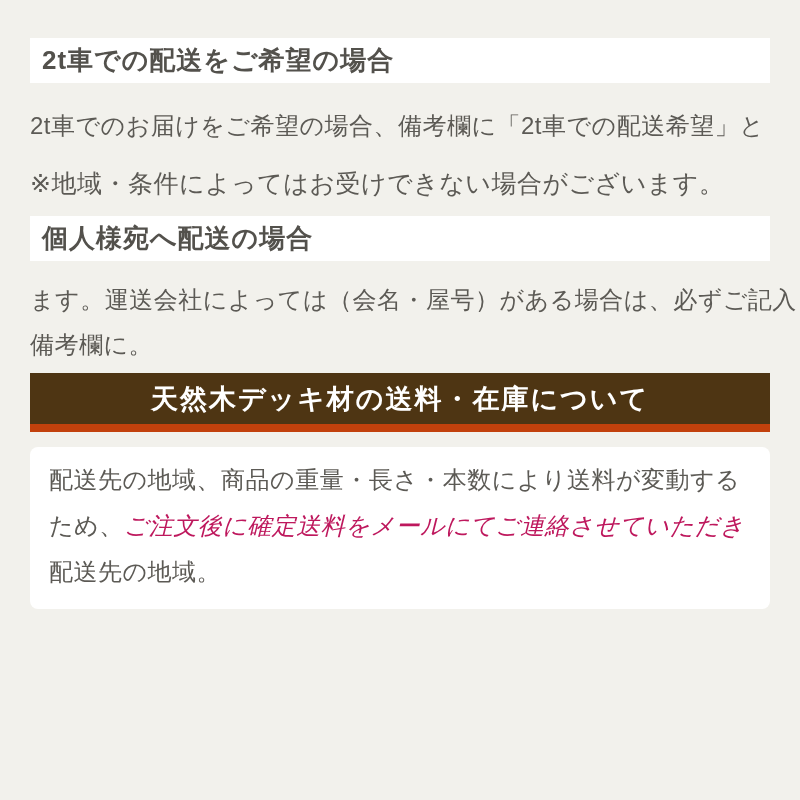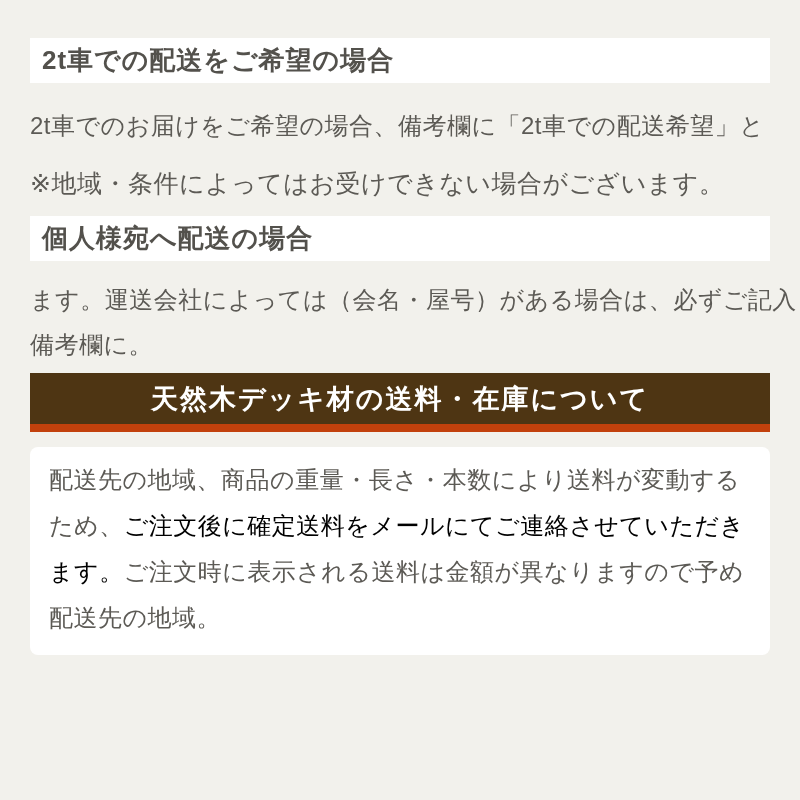--- a/index.html
+++ b/index.html
@@ -59,21 +59,21 @@
 
   .info-box {
     margin-top: 15px;
     background: #ffffff;
     border-radius: 8px;
     padding: 10px 24px 14px 19px;
     font-size: 24px;
     line-height: 46px;
     letter-spacing: 0.5px;
   }
-  .red { color: #000000; }
+  .red { color: #be185d; font-style: italic; }
 </style>
 </head>
 <body>
 
 <div class="page">
 
   <div class="section-heading heading-1">2t車での配送をご希望の場合</div>
 
   <div class="para">
     <div class="line">2t車でのお届けをご希望の場合、備考欄に「2t車での配送希望」と</div>
@@ -91,20 +91,17 @@
   <div class="banner">天然木デッキ材の送料・在庫について</div>
 
   <div class="info-box">
     <div class="line">
       <span>配送先の地域、商品の重量・長さ・本数により送料が変動する</span>
     </div>
     <div class="line">
       <span>ため、</span><span class="red">ご注文後に確定送料をメールにてご連絡させていただき</span>
     </div>
     <div class="line">
-      <span class="red">ます。</span><span>ご注文時に表示される送料は金額が異なりますので予め</span>
-    </div>
-    <div class="line">
       <span>配送先の地域。</span>
     </div>
   </div>
 
 </div>
 
 </body></html>

